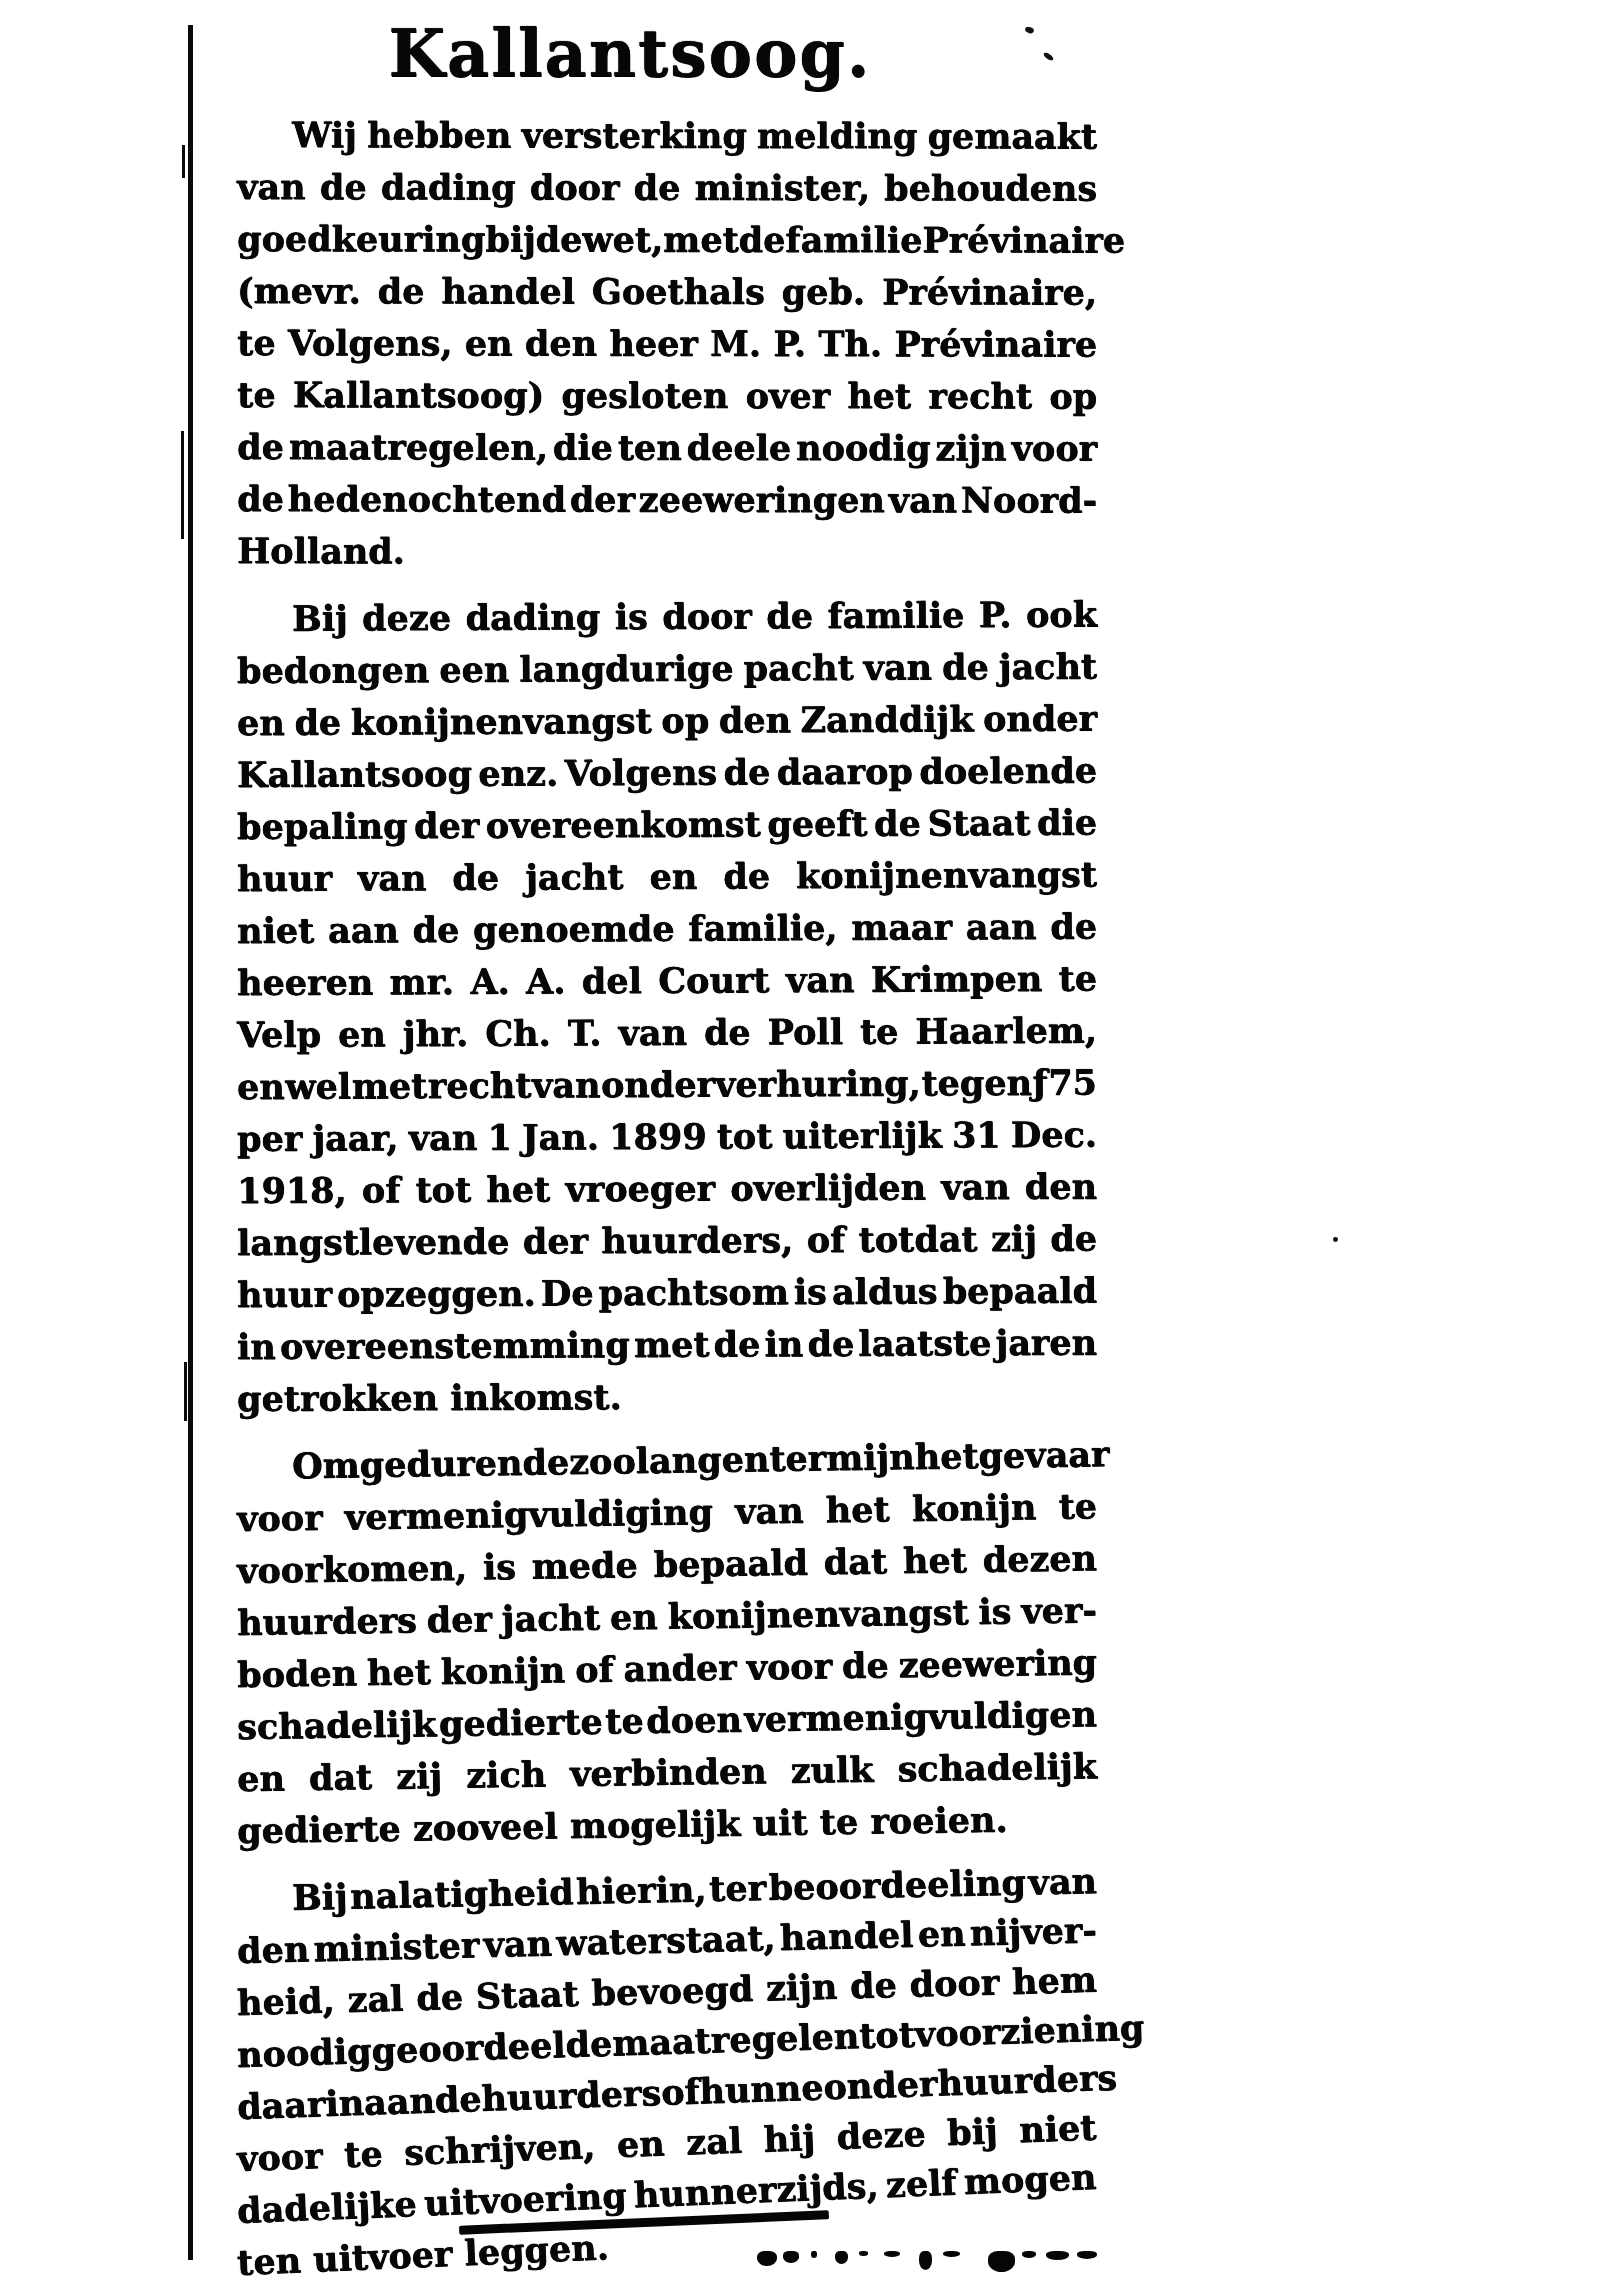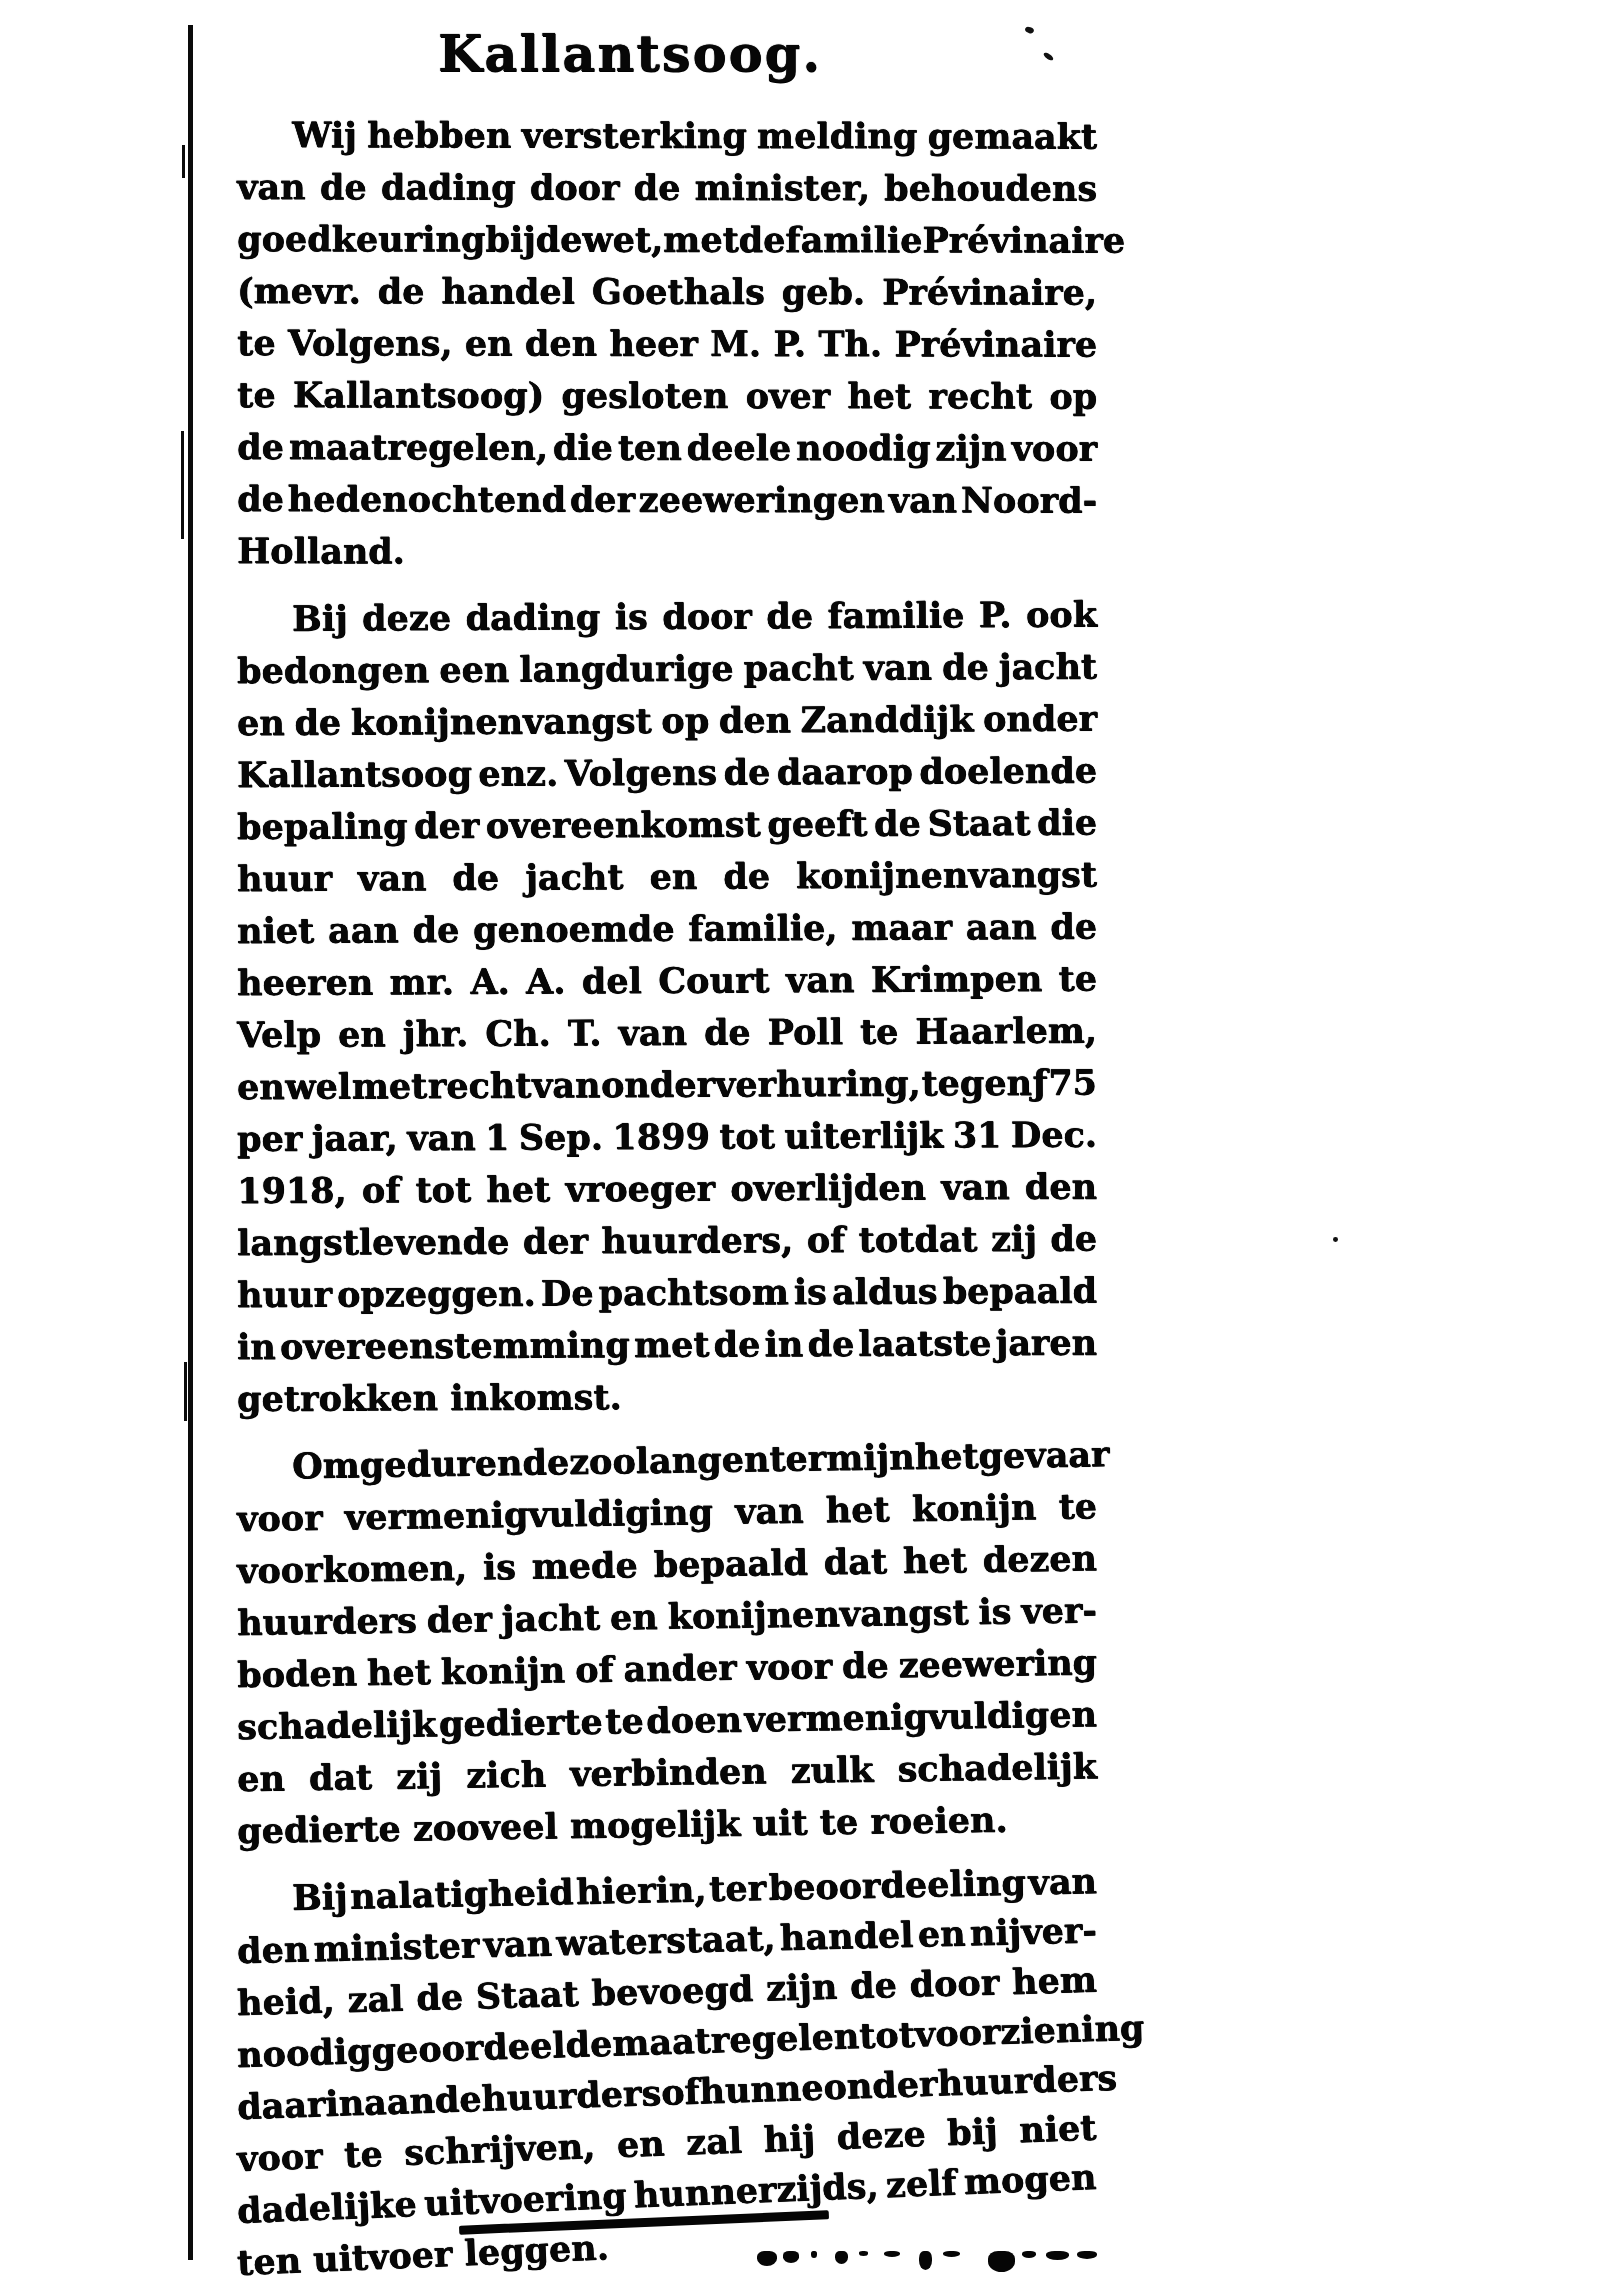--- a/index.html
+++ b/index.html
@@ -18,21 +18,21 @@
   }
   .vrule-frag{position:absolute;background:#0a0a0a;}
   .frag-a{left:182px;top:145px;width:2.9px;height:33px;}
   .frag-b{left:181px;top:431px;width:2.9px;height:108px;}
   .frag-c{left:184px;top:1362px;width:2.9px;height:59px;}
   
   .column{
     position:absolute;left:221px;top:21.6px;width:892px;
   }
   .title{
-    font-size:51px;font-weight:700;letter-spacing:2px;
+    font-size:65px;font-weight:700;letter-spacing:2px;
     text-align:center;height:71px;line-height:63px;
     transform:translateX(-37px);
     text-shadow:0 0 1px #000, 0.5px 0.5px 0 #000;
     white-space:nowrap;
   }
   .para{margin:16px;}
   .line{
     height:52px;line-height:52px;
     font-size:35px;font-weight:700;
     text-shadow:0 0 0.8px #000, 0.5px 0.5px 0 #000;
@@ -251,21 +251,21 @@
             <span>onderverhuring,</span>
             <span>tegen</span>
             <span>ƒ</span>
             <span>75</span>
           </div>
           <div class="line just" style="transform: rotate(-0.3deg);">
             <span>per</span>
             <span>jaar,</span>
             <span>van</span>
             <span>1</span>
-            <span>Sep.</span>
+            <span>Jan.</span>
             <span>1899</span>
             <span>tot</span>
             <span>uiterlijk</span>
             <span>31</span>
             <span>Dec.</span>
           </div>
           <div class="line just" style="transform: rotate(-0.3deg);">
             <span>1918,</span>
             <span>of</span>
             <span>tot</span>

